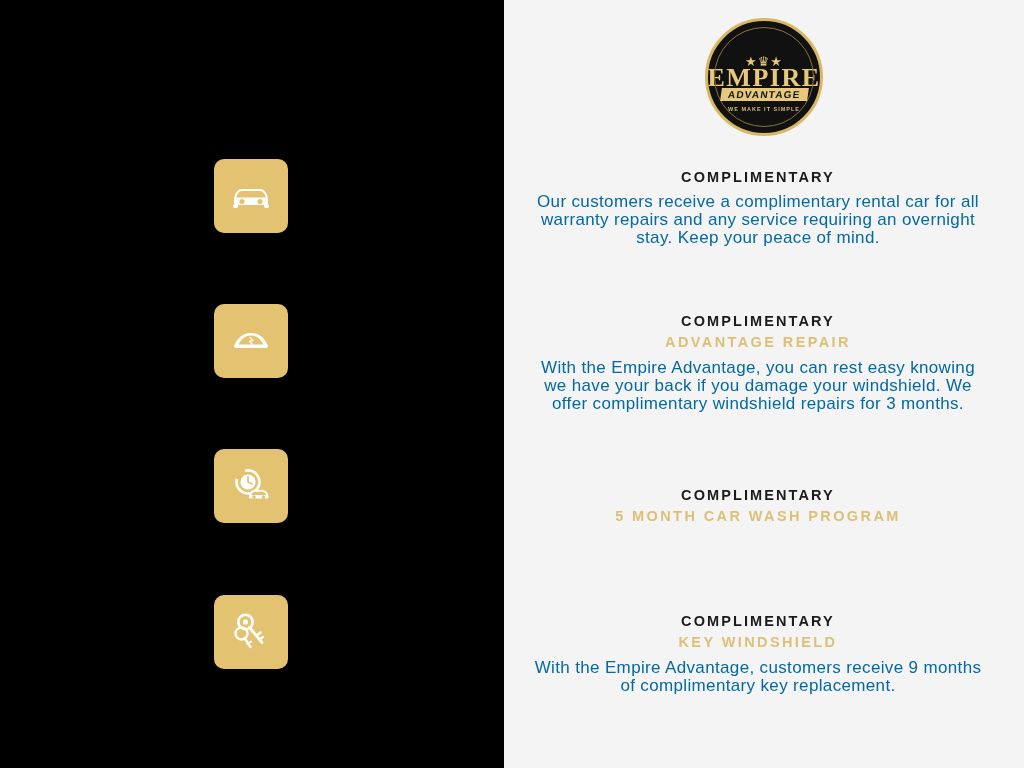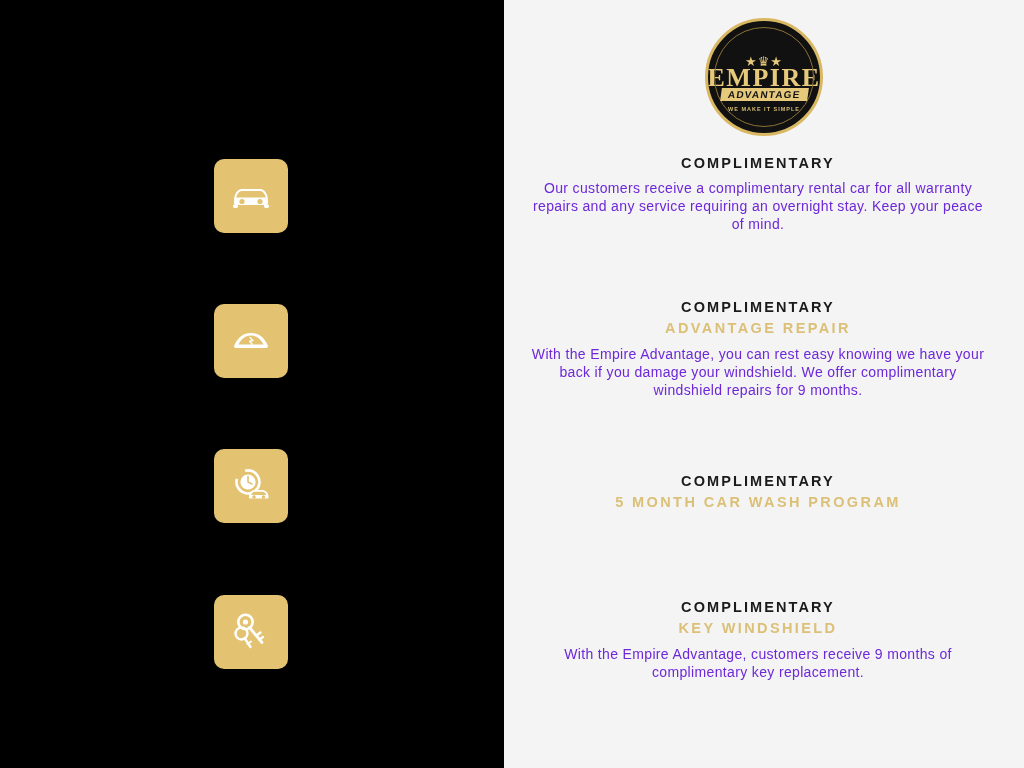--- a/index.html
+++ b/index.html
@@ -120,20 +120,21 @@
   }
 
   
   .block {
     position: absolute;
     left: 0;
     width: 508px;
     text-align: center;
     box-sizing: border-box;
     padding: 0 26px;
+    margin-top: 14px;
   }
   .block-1 { top: 153px; }
   .block-2 { top: 297px; }
   .block-3 { top: 471px; }
   .block-4 { top: 597px; }
 
   .heading {
     font-size: 14.5px;
     font-weight: bold;
     color: #1b1b1b;
@@ -143,22 +144,22 @@
   .subheading {
     font-size: 14.5px;
     font-weight: bold;
     color: #dcc077;
     letter-spacing: 2.4px;
     line-height: 21px;
     margin-top: 1px;
   }
   .body-text {
     margin-top: 6px;
-    font-size: 14px;
-    color: #6d28d9;
+    font-size: 17px;
+    color: #0369a1;
     line-height: 18px;
     letter-spacing: 0.35px;
   }
 </style>
 </head>
 <body>
 
 <div id="page">
 
   <div class="left-panel">
@@ -230,21 +231,21 @@
     </div>
 
     <div class="block block-1">
       <div class="heading">COMPLIMENTARY</div>
       <div class="body-text">Our customers receive a complimentary rental car for all warranty repairs and any service requiring an overnight stay. Keep your peace of mind.</div>
     </div>
 
     <div class="block block-2">
       <div class="heading">COMPLIMENTARY</div>
       <div class="subheading">ADVANTAGE REPAIR</div>
-      <div class="body-text">With the Empire Advantage, you can rest easy knowing we have your back if you damage your windshield. We offer complimentary windshield repairs for 9 months.</div>
+      <div class="body-text">With the Empire Advantage, you can rest easy knowing we have your back if you damage your windshield. We offer complimentary windshield repairs for 3 months.</div>
     </div>
 
     <div class="block block-3">
       <div class="heading">COMPLIMENTARY</div>
       <div class="subheading">5 MONTH CAR WASH PROGRAM</div>
     </div>
 
     <div class="block block-4">
       <div class="heading">COMPLIMENTARY</div>
       <div class="subheading">KEY WINDSHIELD</div>

